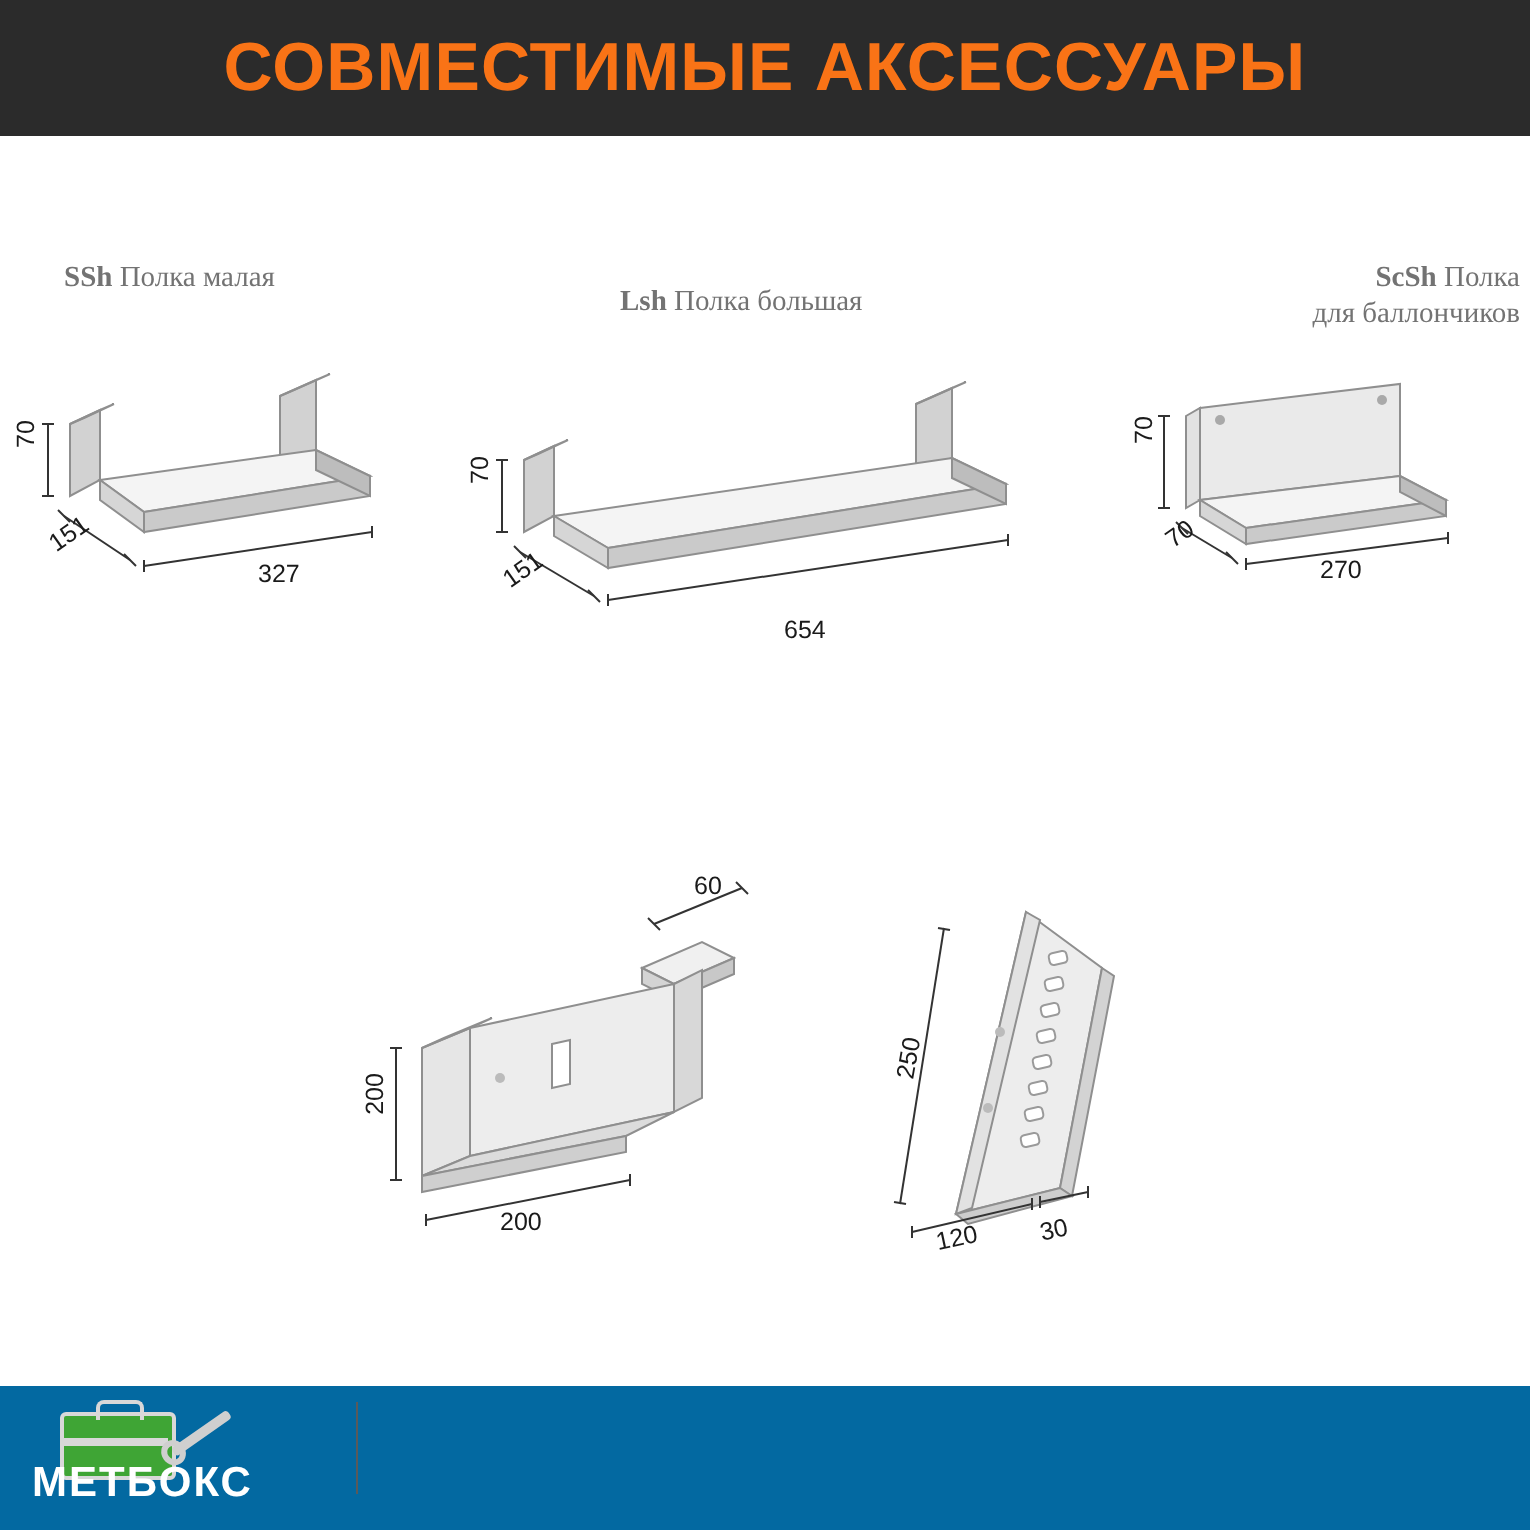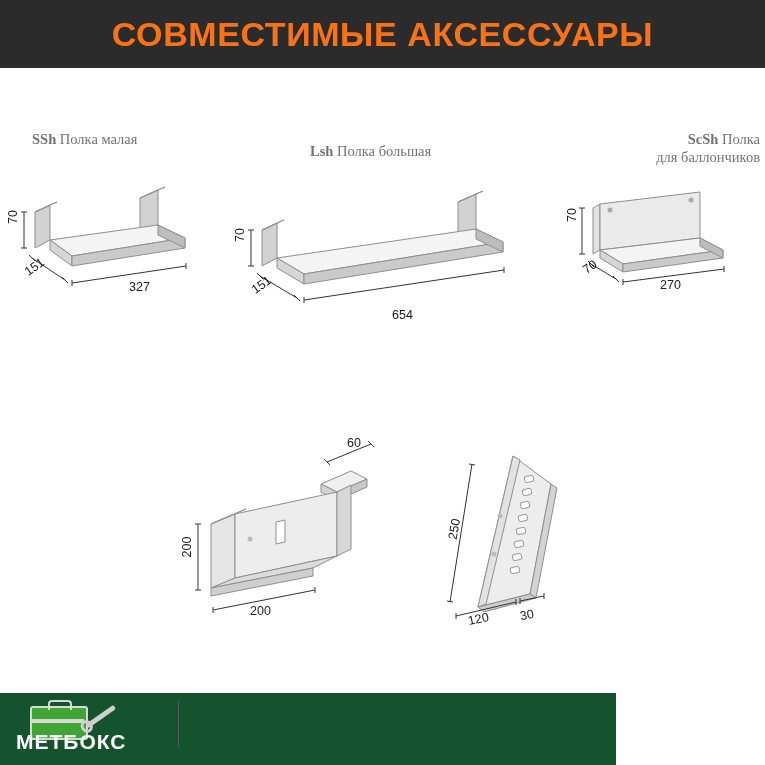--- a/index.html
+++ b/index.html
@@ -39,23 +39,23 @@
     letter-spacing: 0.6px;
     text-transform: uppercase;
     text-align: center;
     font-family: "Liberation Sans", sans-serif;
   }
   
   .footer {
     position: absolute;
     left: 0;
     bottom: 0;
-    width: 616px;
+    width: 765px;
     height: 72px;
-    background: #14532d;
+    background: #0369a1;
     display: flex;
     align-items: center;
   }
   .logo {
     position: relative;
     margin-left: 10px;
     width: 160px;
     height: 58px;
     display: flex;
     align-items: center;

